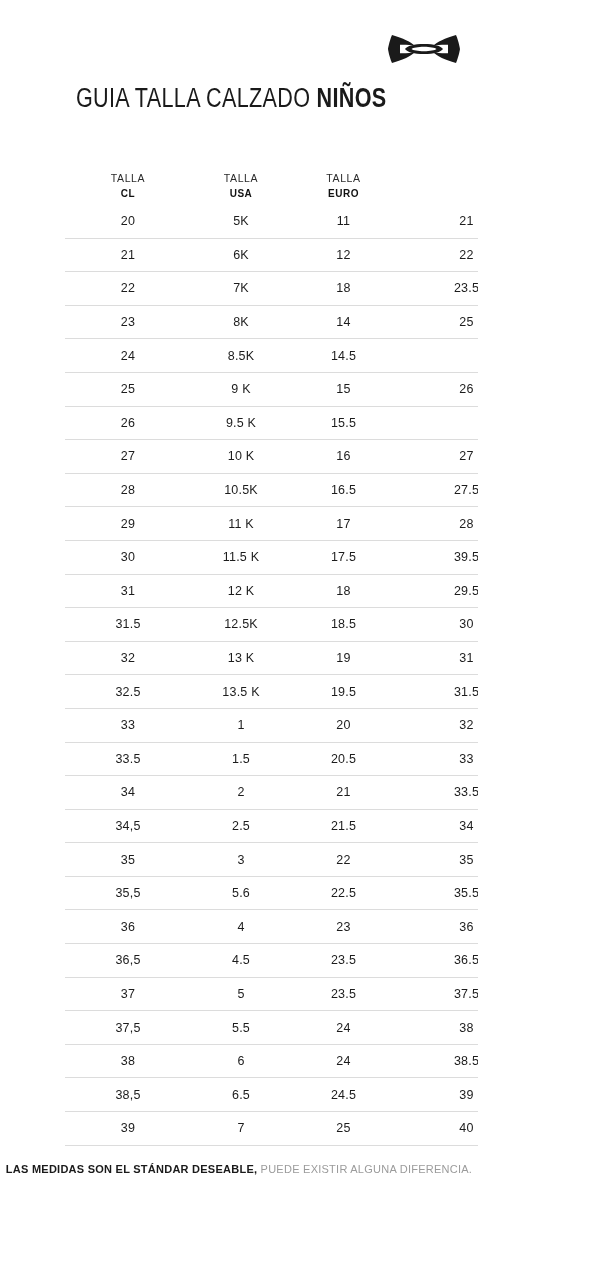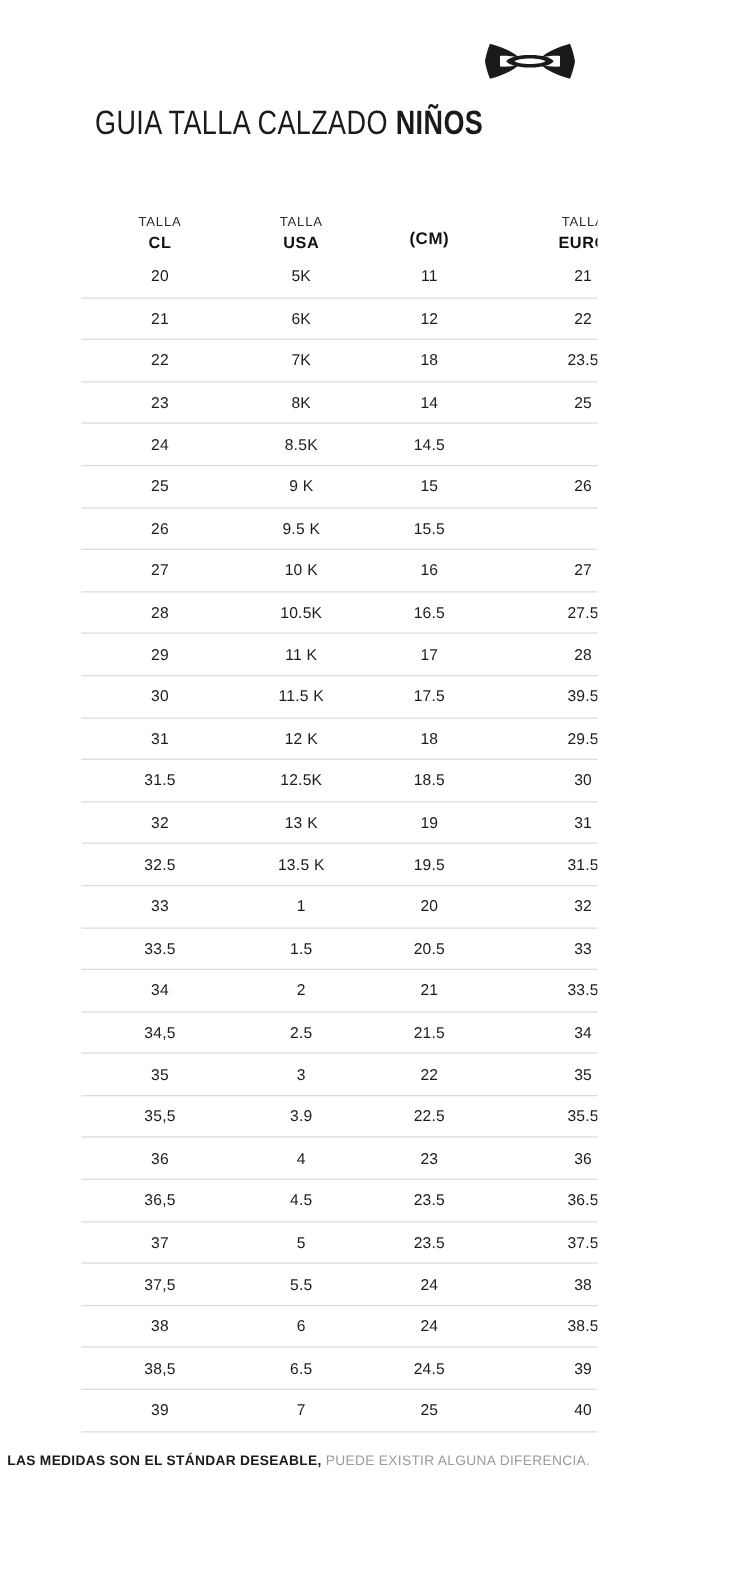--- a/index.html
+++ b/index.html
@@ -50,21 +50,21 @@
     color:#1c1c1c;
   }
   .th .small {
     font-size:10.5px;
     font-weight:400;
     letter-spacing:0.6px;
     line-height:13px;
     color:#2a2a2a;
   }
   .th .big {
-    font-size:13px;
+    font-size:10px;
     font-weight:700;
     letter-spacing:0.5px;
     line-height:17px;
     color:#111111;
   }
   .th.single { justify-content:flex-end; padding-bottom:6px; }
   .th.single .big { font-size:13.5px; font-weight:700; }
 
   .row {
     height:33.6px;
@@ -126,23 +126,20 @@
   <div class="table">
     <div class="thead">
       <div class="th">
         <span class="small">TALLA</span>
         <span class="big">CL</span>
       </div>
       <div class="th">
         <span class="small">TALLA</span>
         <span class="big">USA</span>
       </div>
-      <div class="th single">
-        <span class="big">(CM)</span>
-      </div>
       <div class="th">
         <span class="small">TALLA</span>
         <span class="big">EURO</span>
       </div>
     </div>
     <div id="rows-container">
         <div class="row">
           <div class="cell">20</div>
           <div class="cell">5K</div>
           <div class="cell">11</div>
@@ -257,21 +254,21 @@
           <div class="cell">34</div>
         </div>
         <div class="row">
           <div class="cell">35</div>
           <div class="cell">3</div>
           <div class="cell">22</div>
           <div class="cell">35</div>
         </div>
         <div class="row">
           <div class="cell">35,5</div>
-          <div class="cell">3.9</div>
+          <div class="cell">5.6</div>
           <div class="cell">22.5</div>
           <div class="cell">35.5</div>
         </div>
         <div class="row">
           <div class="cell">36</div>
           <div class="cell">4</div>
           <div class="cell">23</div>
           <div class="cell">36</div>
         </div>
         <div class="row">

